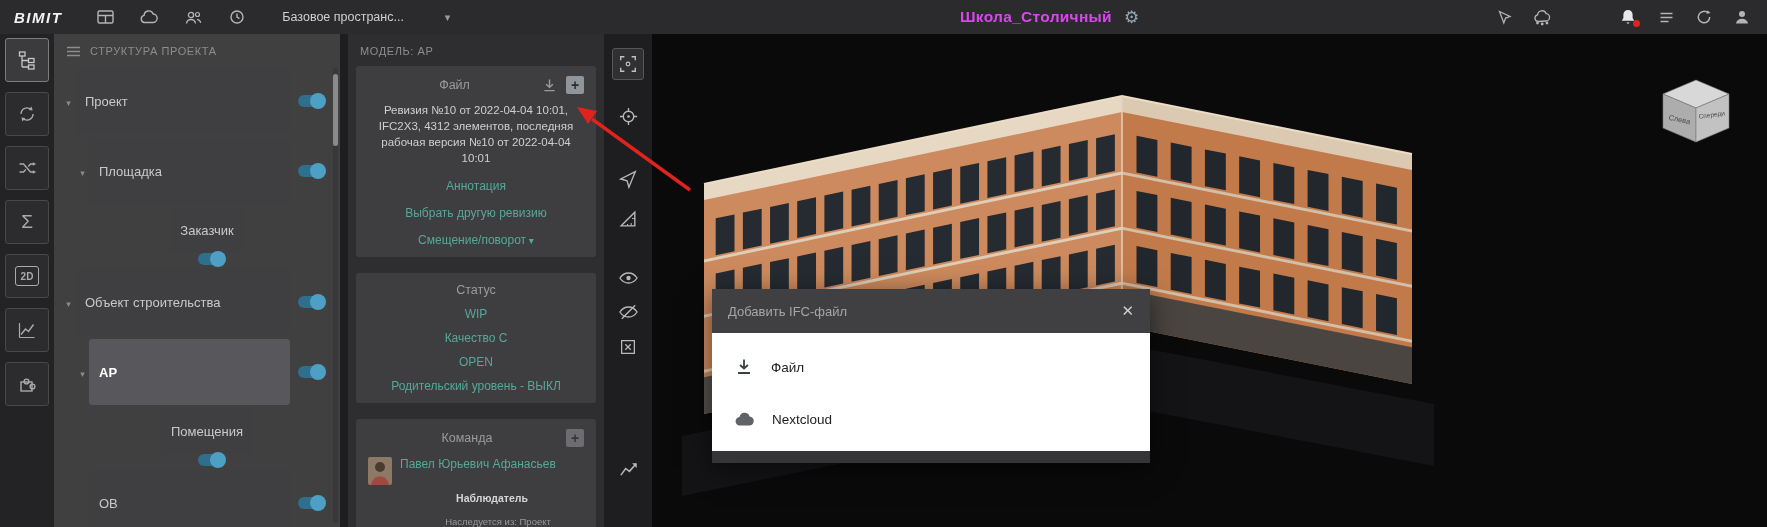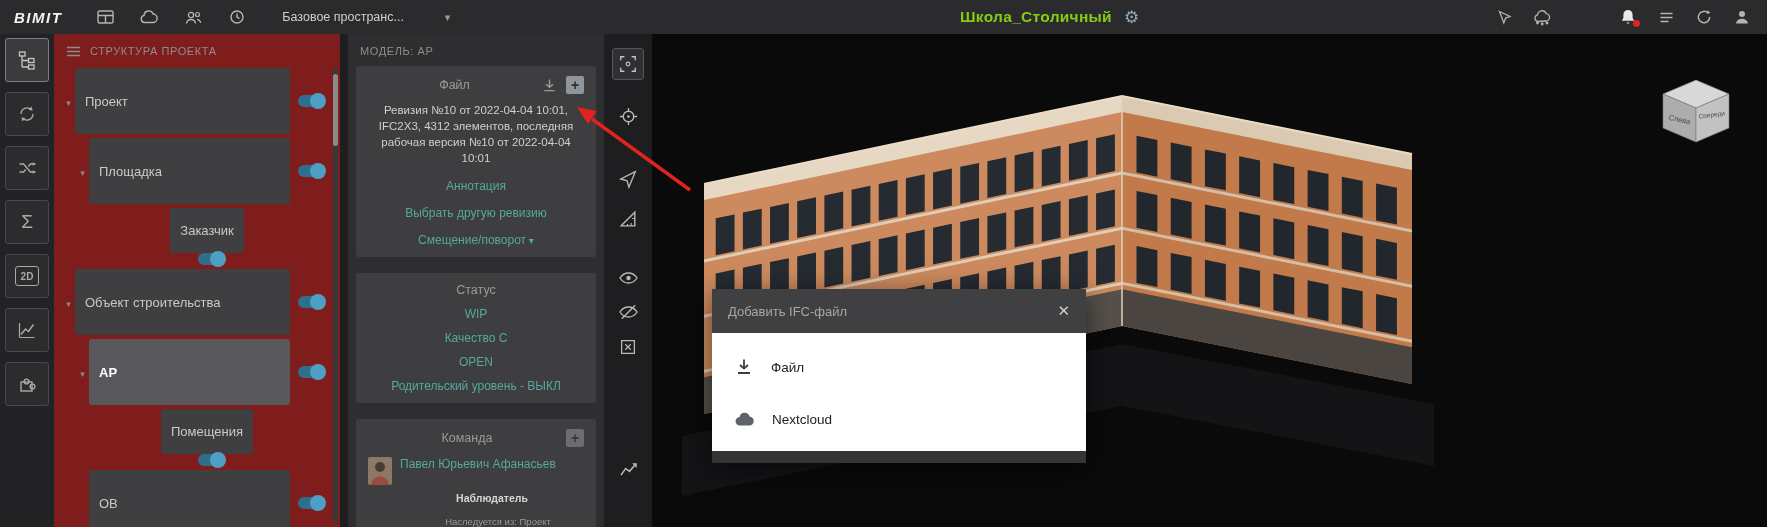--- a/index.html
+++ b/index.html
@@ -10,37 +10,37 @@
   }
   
   .topbar{height:34px;background:#2b2b2d;display:flex;align-items:center;position:relative;z-index:20;padding:0 10px;}
   .tb-left{display:flex;align-items:center;gap:14px;}
   .logo{font-size:15px;font-weight:bold;letter-spacing:1.5px;color:#f2f2f2;margin:0 14px 0 4px;font-style:italic;}
   .tb-icon{width:30px;height:26px;display:flex;align-items:center;justify-content:center;background:none;border:none;padding:0;cursor:pointer;position:relative;}
   .tb-icon svg{display:block;}
   .workspace{display:flex;align-items:center;justify-content:space-between;width:168px;margin-left:16px;color:#cfcfcf;font-size:12.5px;cursor:pointer;}
   .caret::after{content:'▾';color:#9a9a9a;font-size:11px;}
   .tb-center{position:absolute;left:59.4%;transform:translateX(-50%);display:flex;align-items:center;gap:12px;}
-  .proj-title{font-size:15.5px;font-weight:bold;color:#84cc16;letter-spacing:.3px;}
+  .proj-title{font-size:15.5px;font-weight:bold;color:#d946ef;letter-spacing:.3px;}
   .gear-glyph{cursor:pointer;}
   .gear-glyph::after{content:'⚙';font-size:17px;color:#93a7b5;}
   .tb-right{margin-left:auto;display:flex;align-items:center;gap:8px;}
   .tb-gap{width:40px;}
   .dot{position:absolute;right:3px;bottom:3px;width:7px;height:7px;border-radius:50%;background:#e0231c;}
   
   .main{display:flex;height:493px;}
   
   .rail{width:54px;background:#232325;display:flex;flex-direction:column;align-items:center;padding-top:4px;flex:none;}
   .rail-btn{width:44px;height:44px;margin-bottom:10px;border:1px solid #48484b;border-radius:3px;background:#2c2c2e;display:flex;align-items:center;justify-content:center;cursor:pointer;padding:0;}
   .rail-btn.active{background:#3b3b3e;border-color:#7d7d80;}
   .sum-glyph::after{content:'Σ';font-size:19px;color:#aaaaaa;}
   .twod{border:1.4px solid #aaaaaa;border-radius:3px;width:22px;height:18px;display:flex;align-items:center;justify-content:center;}
   .twod::after{content:'2D';font-size:10px;font-weight:bold;color:#aaaaaa;}
   
-  .panel{width:286px;background:#7f1d1d;position:relative;flex:none;overflow:hidden;}
+  .panel{width:286px;background:#404040;position:relative;flex:none;overflow:hidden;}
   .panel2{width:256px;background:#2e2e30;margin-left:8px;position:relative;flex:none;overflow:hidden;text-align:center;}
   .panel-head{display:flex;align-items:center;gap:9px;padding:11px 10px 9px 12px;color:#8d8d8d;font-size:11px;letter-spacing:.6px;}
   .tree{padding:2px 16px 0 8px;}
   .row{display:flex;align-items:center;margin-bottom:4px;position:relative;}
   .chev{width:13px;flex:none;text-align:center;}
   .chev.has::after{content:'▾';font-size:9px;color:#8a8a8a;}
   .node{flex:1;height:36px;background:#3f3f42;border-radius:3px;display:flex;align-items:center;padding:15px 10px;font-size:13px;color:#c9c9c9;cursor:pointer;overflow:hidden;white-space:nowrap;}
   .row.lvl1{padding-left:14px;}
   .row.lvl2{padding-left:28px;flex-direction:column;}
   .row.selected .node{background:#57575c;color:#ffffff;font-weight:bold;}
@@ -68,21 +68,21 @@
   .member-inh{margin:3px 0 0 44px;font-size:9.5px;color:#9a9a9a;}
   
   .vtool{width:48px;display:flex;flex-direction:column;align-items:center;flex:none;background:#1e1e20;}
   .vt-btn{background:none;border:none;padding:0;cursor:pointer;display:flex;align-items:center;justify-content:center;}
   .vt-btn.boxed{width:32px;height:32px;border:1px solid #55555a;border-radius:3px;background:#303033;}
   
   .viewport{flex:1;position:relative;background:#0a0a0b;overflow:hidden;}
   .scene{position:absolute;left:0;top:0;}
   .viewcube{position:absolute;right:26px;top:36px;cursor:pointer;}
   
-  .modal{position:absolute;left:60px;top:255px;width:374px;z-index:40;box-shadow:0 6px 26px rgba(0,0,0,.55);}
+  .modal{position:absolute;left:60px;top:255px;width:438px;z-index:40;box-shadow:0 6px 26px rgba(0,0,0,.55);}
   .modal-head{height:44px;background:#404043;display:flex;align-items:center;padding:0 16px;}
   .modal-title{color:#a6a6a6;font-size:13px;flex:1;}
   .close{cursor:pointer;}
   .close::after{content:'✕';color:#cfcfcf;font-size:15px;}
   .modal-body{background:#ffffff;padding:8px 0 6px 0;}
   .opt{display:flex;align-items:center;gap:17px;height:52px;padding:0 22px;cursor:pointer;}
   .opt span{font-size:13.5px;color:#222222;}
   .modal-foot{height:12px;background:#353538;}
   
   .anno{position:absolute;left:0;top:0;z-index:60;pointer-events:none;}

